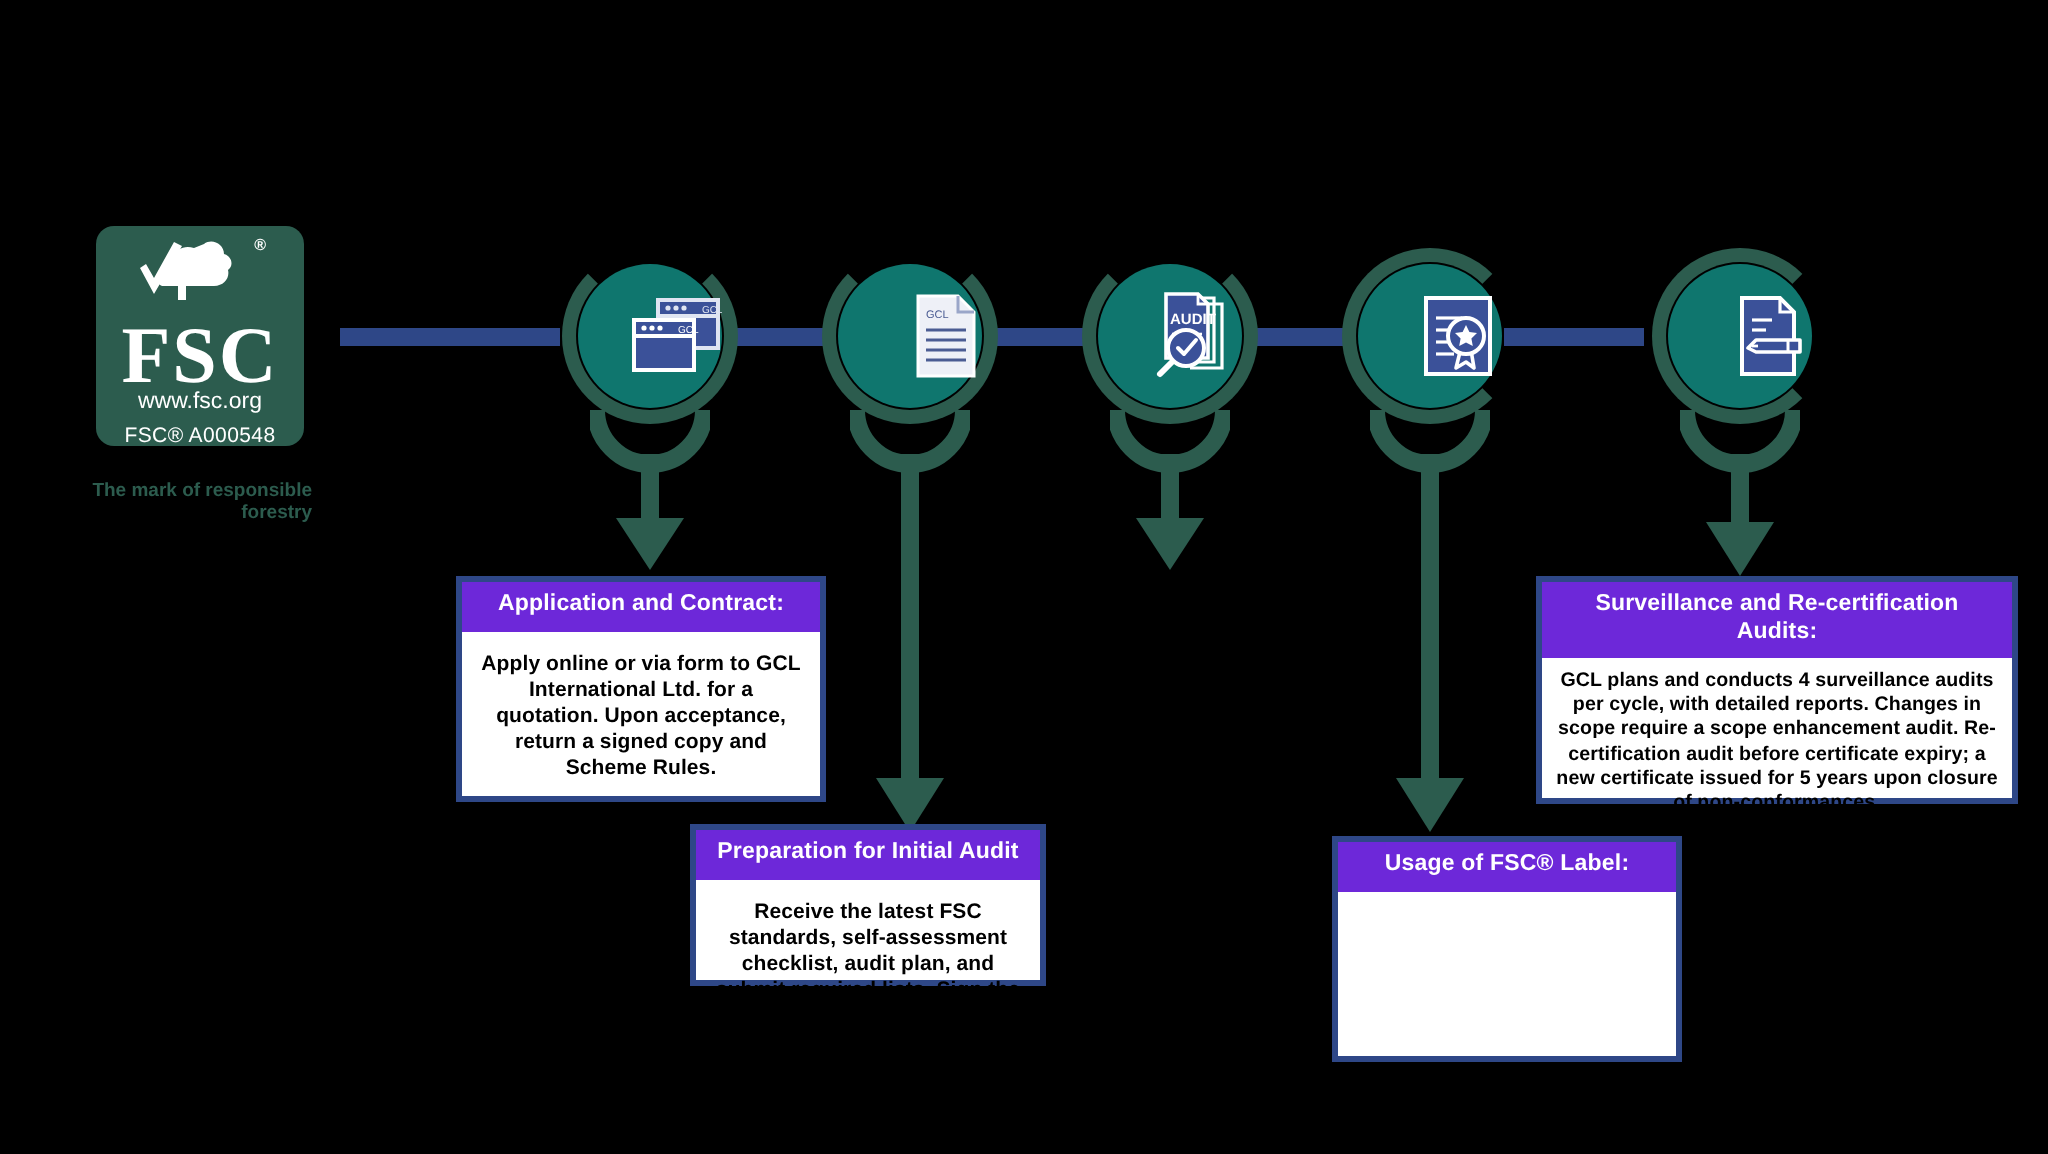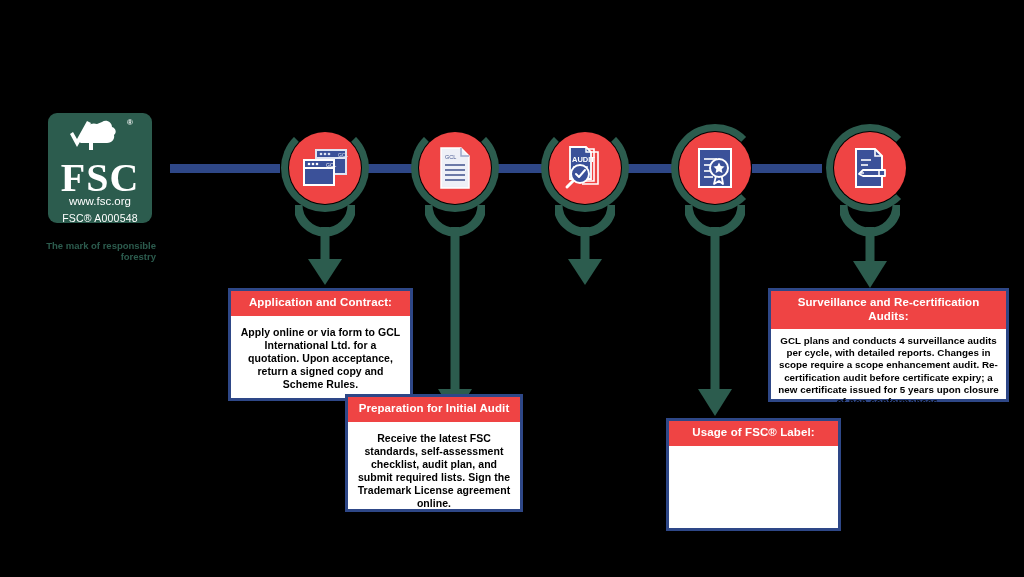--- a/index.html
+++ b/index.html
@@ -47,35 +47,35 @@
   .node { position: absolute; width: 88px; height: 88px; }
   .node .ring {
     position: absolute; inset: 0;
     border-radius: 50%;
     border: 7px solid #2c5c4e;
   }
   .node .ring.gap-tr { border-top-color: transparent; }
   .node .ring.gap-r  { border-right-color: transparent; }
   .node .disc {
     position: absolute; left: 8px; top: 8px; width: 72px; height: 72px;
-    border-radius: 50%; background: #ef4444;
-    display: flex; align-items: center; justify-content: center;
+    border-radius: 50%; background: #0f766e;
+    display: flex; align-items: center; justify-content: flex-end;
   }
   .node svg { display: block; }
 
   
   .arrow { position: absolute; }
 
   
   .box {
     position: absolute; background: #ffffff;
     border: 3px solid #2e4787;
   }
   .box-head {
-    background: #ef4444; color: #ffffff;
+    background: #6d28d9; color: #ffffff;
     font-size: 11.5px; font-weight: bold; text-align: center;
     padding: 5px 6px 6px; line-height: 13.5px;
     letter-spacing: .1px;
   }
   .box-body {
     color: #000000; font-size: 10.5px; font-weight: bold;
     text-align: center; line-height: 13px;
     padding: 10px 9px 10px; letter-spacing: .05px;
   }
   .box-body.tight { font-size: 9.8px; line-height: 12.2px; padding: 6px 7px; }
@@ -242,21 +242,21 @@
       <line x1="30" y1="24" x2="30" y2="62" stroke="#2c5c4e" stroke-width="9"></line>
       <path d="M13 58 L47 58 L30 85 Z" fill="#2c5c4e"></path>
     </svg>
   </div>
 
   <div class="box" style="left:228px; top:288px; width:185px; height:113px;">
     <div class="box-head">Application and Contract:</div>
     <div class="box-body">Apply online or via form to GCL International Ltd. for a quotation. Upon acceptance, return a signed copy and Scheme Rules.</div>
   </div>
 
-  <div class="box" style="left:345px; top:394px; width:178px; height:118px;">
+  <div class="box" style="left:345px; top:412px; width:178px; height:81px;">
     <div class="box-head">Preparation for Initial Audit</div>
     <div class="box-body">Receive the latest FSC standards, self-assessment checklist, audit plan, and submit required lists. Sign the Trademark License agreement online.</div>
   </div>
 
 
   <div class="box" style="left:630px; top:418px; width:175px; height:113px;margin-left:36px;">
     <div class="box-head">Usage of FSC® Label:</div>
   </div>
 
   <div class="box" style="left:768px; top:288px; width:241px; height:114px;">

